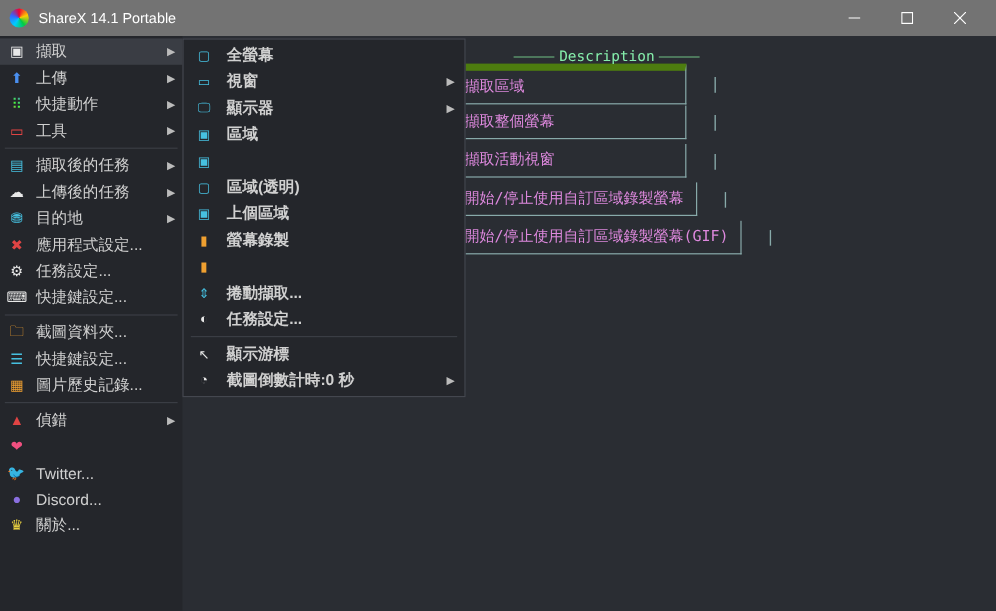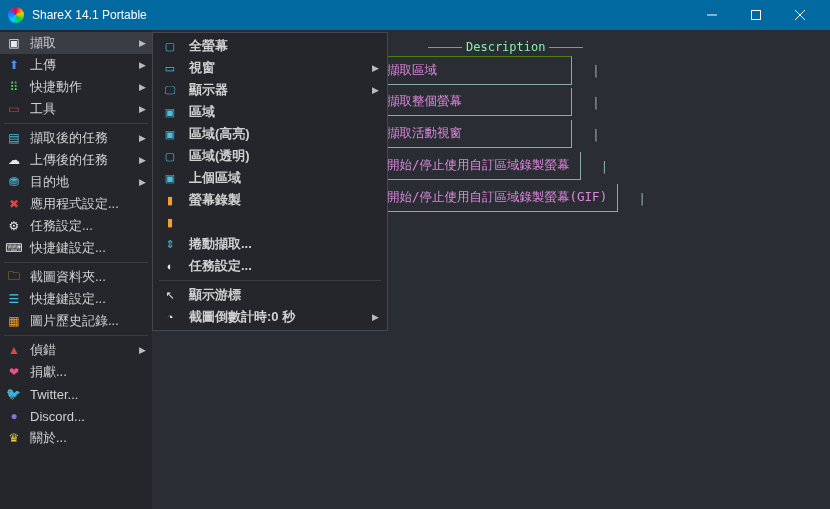--- a/index.html
+++ b/index.html
@@ -1,19 +1,19 @@
 <!DOCTYPE html>
 <html><head>
 <meta charset="utf-8">
 <style>
 * { margin:0; padding:0; box-sizing:border-box; font-family:"Microsoft YaHei","PingFang TC",sans-serif; }
 body { background:#2a2d33; color:#d0d0d0; width:830px; height:509px; overflow:hidden; position:relative; font-size:13px; }
 
 
-.titlebar { height:30px; background:#0369a1; display:flex; align-items:center; padding:0 8px; color:#fff; font-size:12px; }
+.titlebar { height:30px; background:#737373; display:flex; align-items:center; padding:0 8px; color:#fff; font-size:12px; }
 .titlebar .logo { width:16px; height:16px; border-radius:50%; background:conic-gradient(#e03,#fc0,#0c4,#0cf,#36f,#e03); margin-right:8px; }
 .titlebar .title { flex:1; }
 .win-btns { display:flex; }
 .win-btn { width:44px; height:30px; display:flex; align-items:center; justify-content:center; color:#fff; }
 .win-btn svg { width:10px; height:10px; stroke:#fff; stroke-width:1; fill:none; }
 
 
 .main { display:flex; height:calc(100% - 30px); }
 .sidebar { width:152px; background:#24262b; padding-top:2px; }
 .s-item { display:flex; align-items:center; height:22px; padding:0 6px; position:relative; cursor:pointer; }
@@ -31,21 +31,21 @@
 .m-item .arr { font-size:9px; color:#bbb; }
 .m-sep { height:1px; background:#3a3d44; margin:3px 6px; }
 
 
 .desc-area { position:absolute; left:376px; top:40px; }
 .desc-header { color:#86efac; font-family:monospace; font-size:12px; position:absolute; left:48px; top:0; }
 .desc-header::before,.desc-header::after { content:""; display:inline-block; border-top:1px solid #6a7; width:34px; vertical-align:middle; margin:0 4px; }
 .desc-table { margin-top:14px; }
 .desc-row { display:flex; align-items:center; height:32px; }
 .desc-cell { border:1px solid #8aa; border-top:none; padding:5px 10px; min-width:196px; color:#d8d; font-size:12.5px; font-family:"Microsoft YaHei",monospace; }
-.desc-row:first-child .desc-cell { border-top:1px solid #4d7c0f; }
+.desc-row:first-child .desc-cell { border-top:6px solid #4d7c0f; }
 .desc-pipe { color:#8aa; margin-left:20px; font-family:monospace; }
 .green-word { position:absolute; left:-32px; top:148px; color:#5c8; font-family:monospace; font-size:12px; }
 
 
 .c-red{color:#e04444}.c-blue{color:#4a8ff0}.c-cyan{color:#46c0e0}.c-orange{color:#f0a030}.c-yellow{color:#e8d040}.c-pink{color:#f05080}.c-purple{color:#8a6fe0}.c-white{color:#e8e8e8}.c-multi{background:linear-gradient(45deg,#f44,#4f4,#44f);-webkit-background-clip:text;color:transparent}
 </style>
 </head>
 <body>
 
 <div class="titlebar">
@@ -135,21 +135,20 @@
         <span class="lab">圖片歷史記錄...</span>
       </div>
       <div class="s-sep"></div>
       <div class="s-item">
         <span class="ic c-red">▲</span>
         <span class="lab">偵錯</span>
         <span class="arr">▶</span>
       </div>
       <div class="s-item">
         <span class="ic c-pink">❤</span>
-        <span class="lab">捐獻...</span>
       </div>
       <div class="s-item">
         <span class="ic c-cyan">🐦</span>
         <span class="lab">Twitter...</span>
       </div>
       <div class="s-item">
         <span class="ic c-purple">●</span>
         <span class="lab">Discord...</span>
       </div>
       <div class="s-item">
@@ -173,21 +172,20 @@
       <span class="ic c-cyan">🖵</span>
       <span class="lab">顯示器</span>
       <span class="arr">▶</span>
     </div>
     <div class="m-item">
       <span class="ic c-cyan">▣</span>
       <span class="lab">區域</span>
     </div>
     <div class="m-item">
       <span class="ic c-cyan">▣</span>
-      <span class="lab">區域(高亮)</span>
     </div>
     <div class="m-item">
       <span class="ic c-cyan">▢</span>
       <span class="lab">區域(透明)</span>
     </div>
     <div class="m-item">
       <span class="ic c-cyan">▣</span>
       <span class="lab">上個區域</span>
     </div>
     <div class="m-item">

